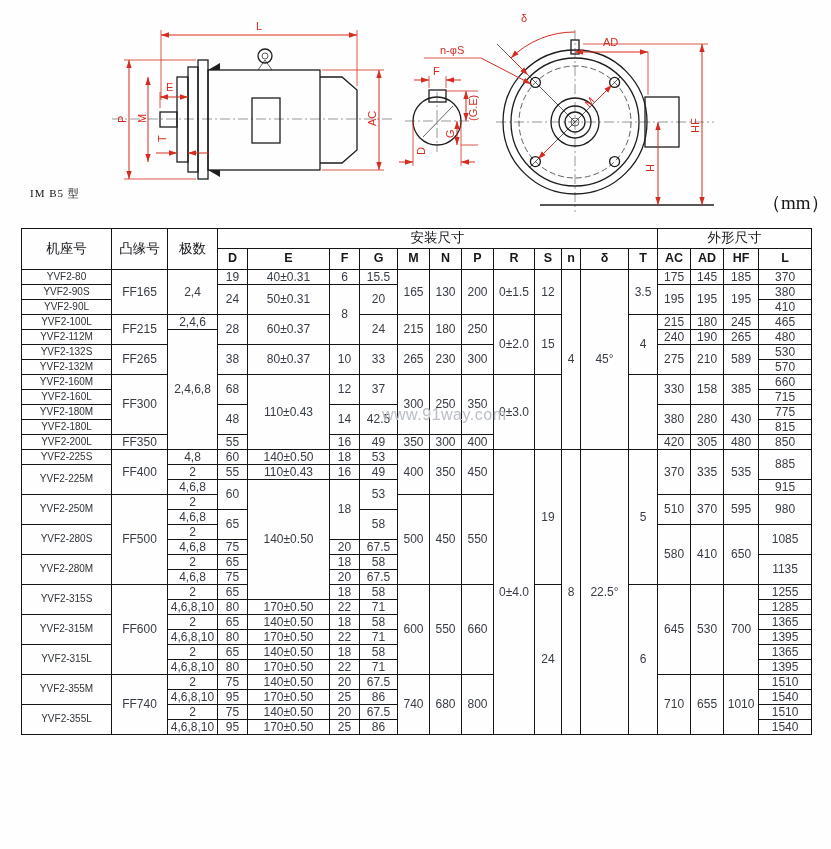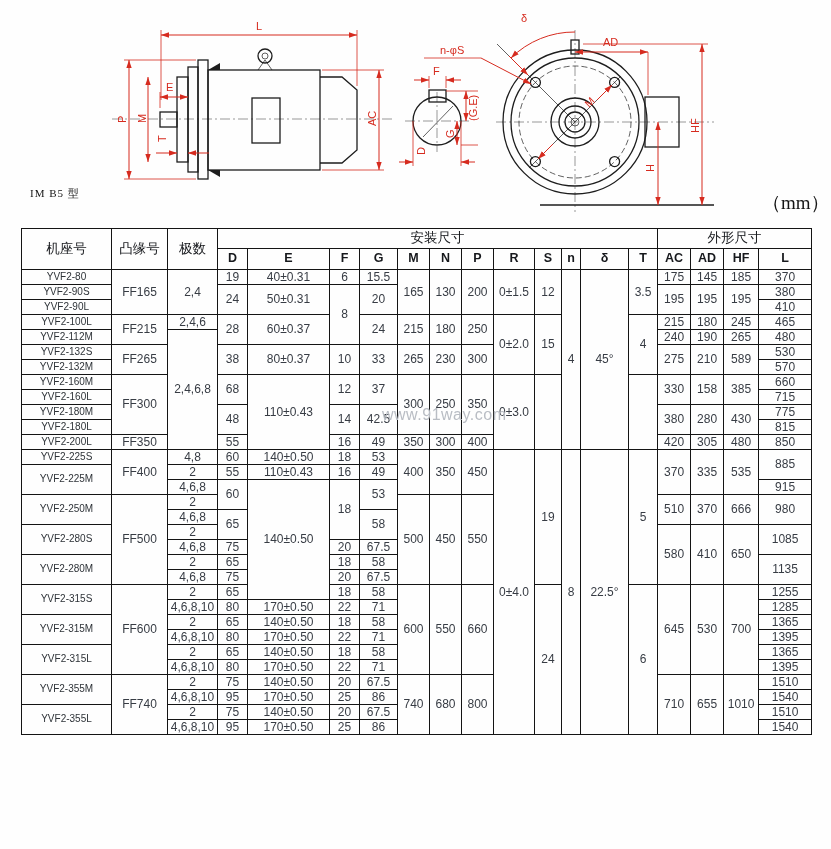--- a/index.html
+++ b/index.html
@@ -383,21 +383,21 @@
         </tr>
         <tr>
           <td rowspan="2" class="c-frame">YVF2-250M</td>
           <td rowspan="6" class="c-flange">FF500</td>
           <td class="c-poles">2</td>
           <td rowspan="6" class="c-M">500</td>
           <td rowspan="6" class="c-N">450</td>
           <td rowspan="6" class="c-P">550</td>
           <td rowspan="2" class="c-AC">510</td>
           <td rowspan="2" class="c-AD">370</td>
-          <td rowspan="2" class="c-HF">666</td>
+          <td rowspan="2" class="c-HF">595</td>
           <td rowspan="2" class="c-L">980</td>
         </tr>
         <tr>
           <td class="c-poles">4,6,8</td>
           <td rowspan="2" class="c-D">65</td>
           <td rowspan="2" class="c-G">58</td>
         </tr>
         <tr>
           <td rowspan="2" class="c-frame">YVF2-280S</td>
           <td class="c-poles">2</td>

